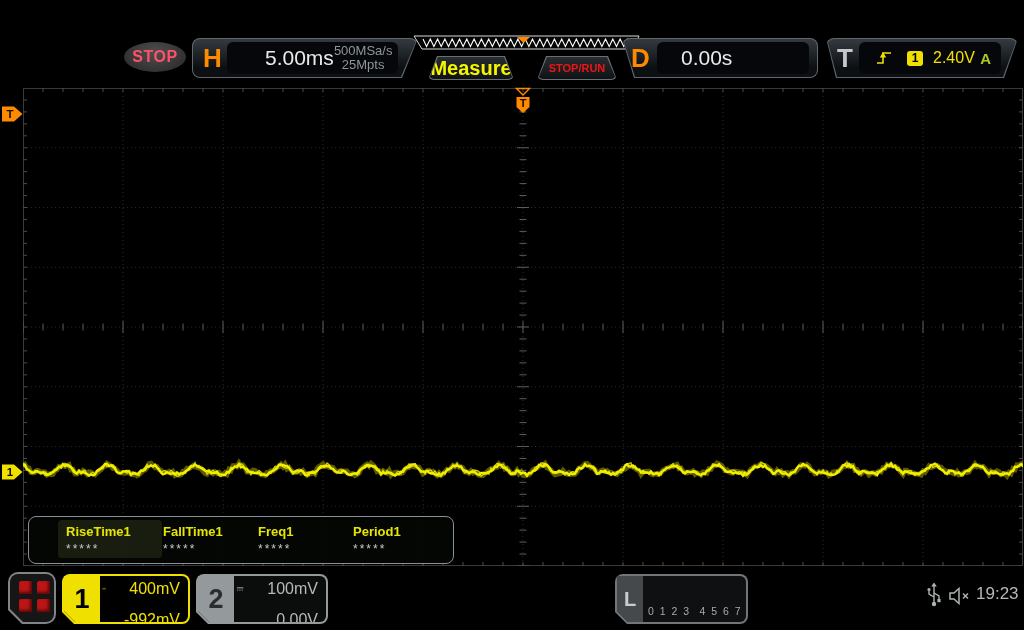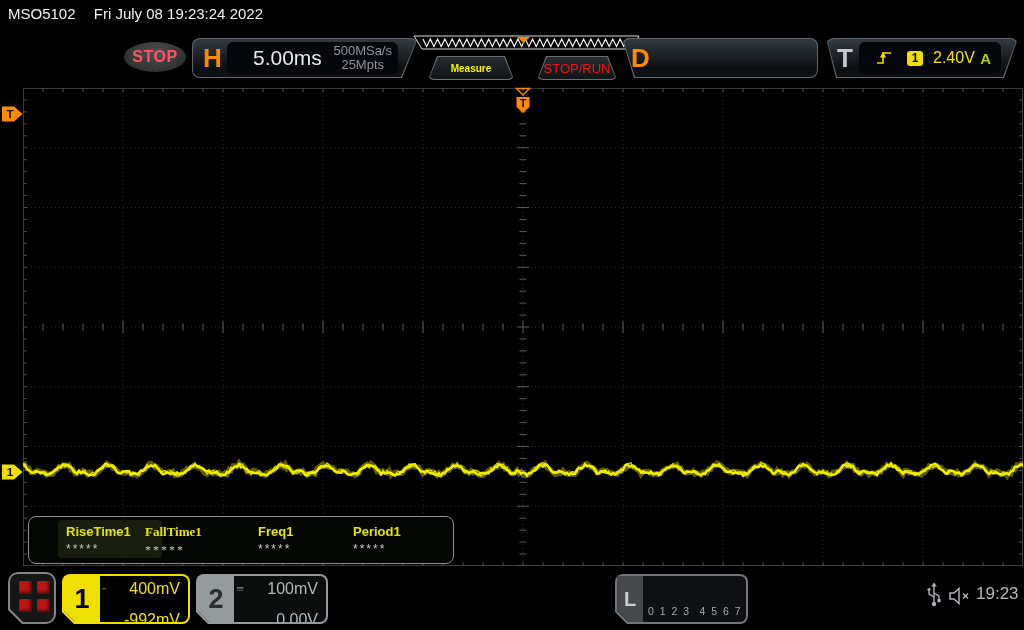--- a/index.html
+++ b/index.html
@@ -23,35 +23,35 @@
         clip-path:polygon(0 0,100% 0,100% 100%,12px 100%);}
   .d-panel .bez-in{border-radius:7px;clip-path:polygon(0 0,100% 0,100% 100%,12px 100%);}
   .t-panel{left:826px;top:38px;width:192px;height:40px;background:#62676b;border-radius:8px;
         clip-path:polygon(0 0,100% 0,calc(100% - 14px) 100%,10px 100%);}
   .t-panel .bez-in{border-radius:7px;clip-path:polygon(0 0,100% 0,calc(100% - 14px) 100%,10px 100%);}
   .panel-letter{position:absolute;top:4px;font-size:26px;font-weight:700;color:var(--accent-orange,#ff8a00);}
   .inner-box{position:absolute;top:3px;bottom:3px;background:#05070a;border-radius:6px;display:flex;align-items:center;}
   .h-panel .inner-box{left:34px;right:19px;}
   .d-panel .inner-box{left:34px;right:8px;}
   .t-panel .inner-box{left:32px;right:16px;}
-  .timebase{margin-left:26px;color:#eaeaea;font-size:21px;}
+  .timebase{margin-left:38px;color:#eaeaea;font-size:21px;}
   .rates{margin-left:auto;margin-right:6px;text-align:center;color:#8f959a;font-size:13px;line-height:14px;}
   .delay-value{margin-left:24px;color:#eaeaea;font-size:21px;}
   .trig-src-badge{margin-left:14px;width:16px;height:15px;border-radius:3px;background:var(--accent-yellow,#f0e000);
         color:#000;font-size:12px;font-weight:700;text-align:center;line-height:15px;}
   .trig-level{margin-left:10px;color:var(--accent-yellow,#f0e000);font-size:16px;}
   .trig-mode{margin-left:auto;margin-right:10px;color:var(--trigger-mode-green,#aacc22);font-size:15px;font-weight:700;}
   .tbtn{height:24px;border-radius:6px;background:#6a6f73;
         clip-path:polygon(9px 0,calc(100% - 9px) 0,100% 100%,0 100%);}
   .tbtn .bez-in{border-radius:5px;clip-path:polygon(9px 0,calc(100% - 9px) 0,100% 100%,0 100%);
         display:flex;align-items:center;justify-content:center;background:linear-gradient(180deg,#272c31,#101315);}
   .measure-btn{left:428px;top:56px;width:86px;}
-  .measure-btn span{color:#f5f500;font-weight:700;font-size:10px;}
+  .measure-btn span{color:#f5f500;font-weight:700;font-size:20px;}
   .stoprun-btn{left:537px;top:56px;width:80px;}
-  .stoprun-btn span{color:var(--run-red,#ee1515);font-weight:400;font-size:13px;}
+  .stoprun-btn span{color:var(--run-red,#ee1515);font-weight:700;font-size:11px;}
   .preview-strip{position:absolute;left:406px;top:35px;width:240px;height:17px;}
   
   .grid-area{position:absolute;left:23px;top:88px;width:1000px;height:478px;}
   .grid-area svg{position:absolute;left:0;top:0;}
   .marker{position:absolute;}
   
   .meas-panel{position:absolute;left:28px;top:516px;width:424px;height:46px;border:1px solid #8a8f93;
         border-radius:8px;background:rgba(4,6,4,0.92);}
   .meas-hl{position:absolute;left:29px;top:3px;width:104px;height:38px;border-radius:4px;background:rgba(160,185,95,0.13);}
   .meas-col{position:absolute;top:7px;width:95px;}
@@ -88,24 +88,20 @@
   .l-rows{position:absolute;left:31px;right:2px;top:5px;color:#a6aaac;font-size:10.5px;white-space:pre;}
   .l-rows .r1{letter-spacing:1.5px;}
   .status-icon{position:absolute;}
   .clock{position:absolute;left:976px;top:584px;color:#b4b8ba;font-size:17px;}
 </style>
 </head>
 <body>
 
 <div class="screen">
 
-  <div class="titlebar">
-    <span class="model">MSO5102</span>
-    <span>Fri July 08 19:23:24 2022</span>
-  </div>
 
   <div class="stop-oval">STOP</div>
 
   <div class="bevel h-panel">
     <div class="bez-in">
       <span class="panel-letter" style="left:10px;">H</span>
       <div class="inner-box">
         <span class="timebase">5.00ms</span>
         <span class="rates">
           <span>500MSa/s</span><br>
@@ -130,20 +126,23 @@
   </div>
   <div class="bevel tbtn stoprun-btn">
     <div class="bez-in">
         <span>STOP/RUN</span>
       </div>
   </div>
 
   <div class="bevel d-panel">
     <div class="bez-in">
       <span class="panel-letter" style="left:8px;">D</span>
+      <div class="inner-box">
+        <span class="delay-value">0.00s</span>
+      </div>
     </div>
   </div>
 
   <div class="bevel t-panel">
     <div class="bez-in">
       <span class="panel-letter" style="left:10px;color:#c4c8cb;">T</span>
       <div class="inner-box">
         <svg width="18" height="16" viewBox="0 0 18 16" style="margin-left:16px;">
           <path d="M2 13 H8 V3 H16" fill="none" stroke="#f0e000" stroke-width="1.6"></path>
           <polygon points="8,2 4.8,7.5 11.2,7.5" fill="#f0e000"></polygon>
@@ -471,21 +470,21 @@
       <text x="9" y="13" text-anchor="middle" font-family="Liberation Sans" font-size="11.5" font-weight="bold" fill="#151000">1</text>
     </svg>
   </div>
 
   <div class="meas-panel">
     <div class="meas-hl"></div>
     <div class="meas-col" style="left:37px;">
       <div class="lab">RiseTime1</div>
       <div class="val">*****</div>
     </div>
-    <div class="meas-col" style="left:116px;font-family:Liberation Serif, serif;">
+    <div class="meas-col" style="left:134px;">
       <div class="lab">FallTime1</div>
       <div class="val">*****</div>
     </div>
     <div class="meas-col" style="left:229px;">
       <div class="lab">Freq1</div>
       <div class="val">*****</div>
     </div>
     <div class="meas-col" style="left:324px;">
       <div class="lab">Period1</div>
       <div class="val">*****</div>

